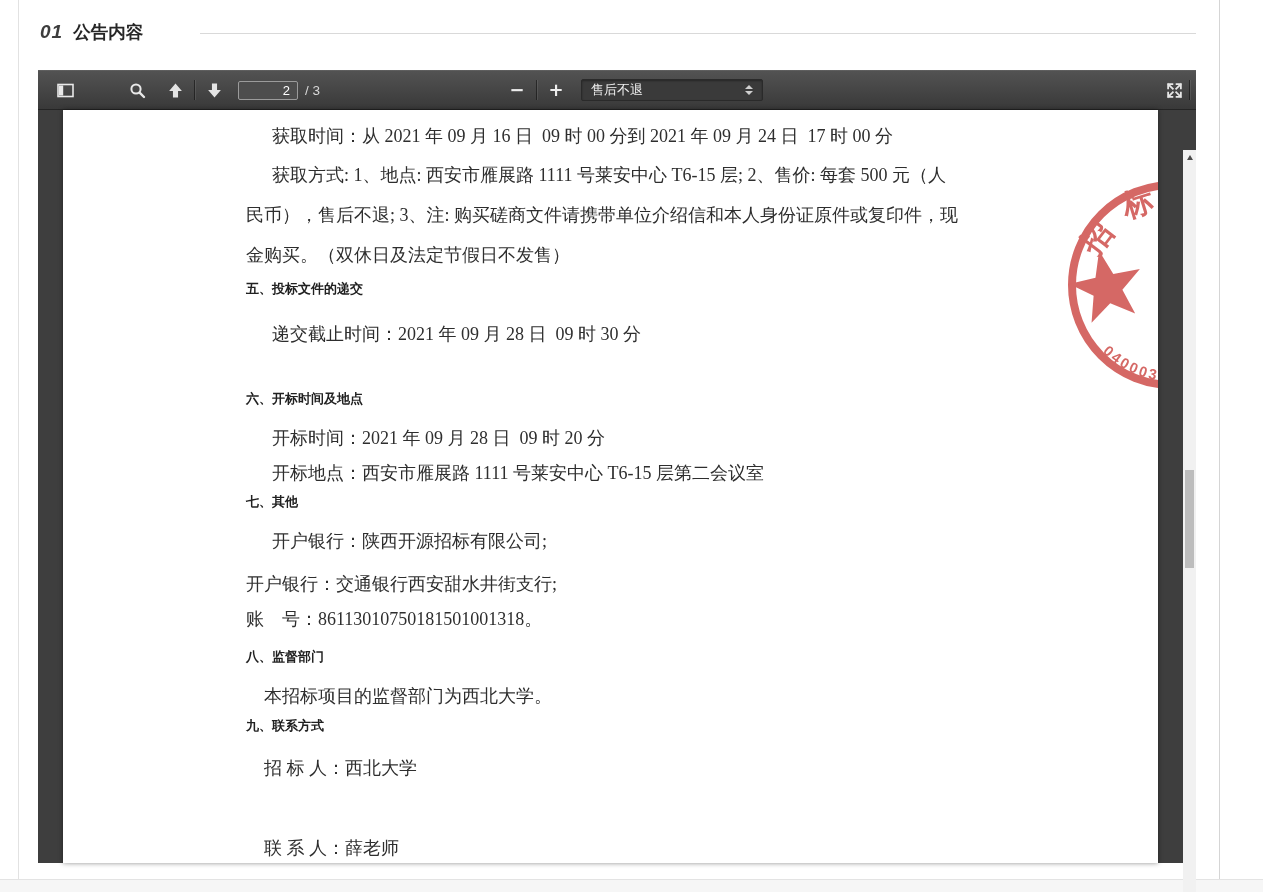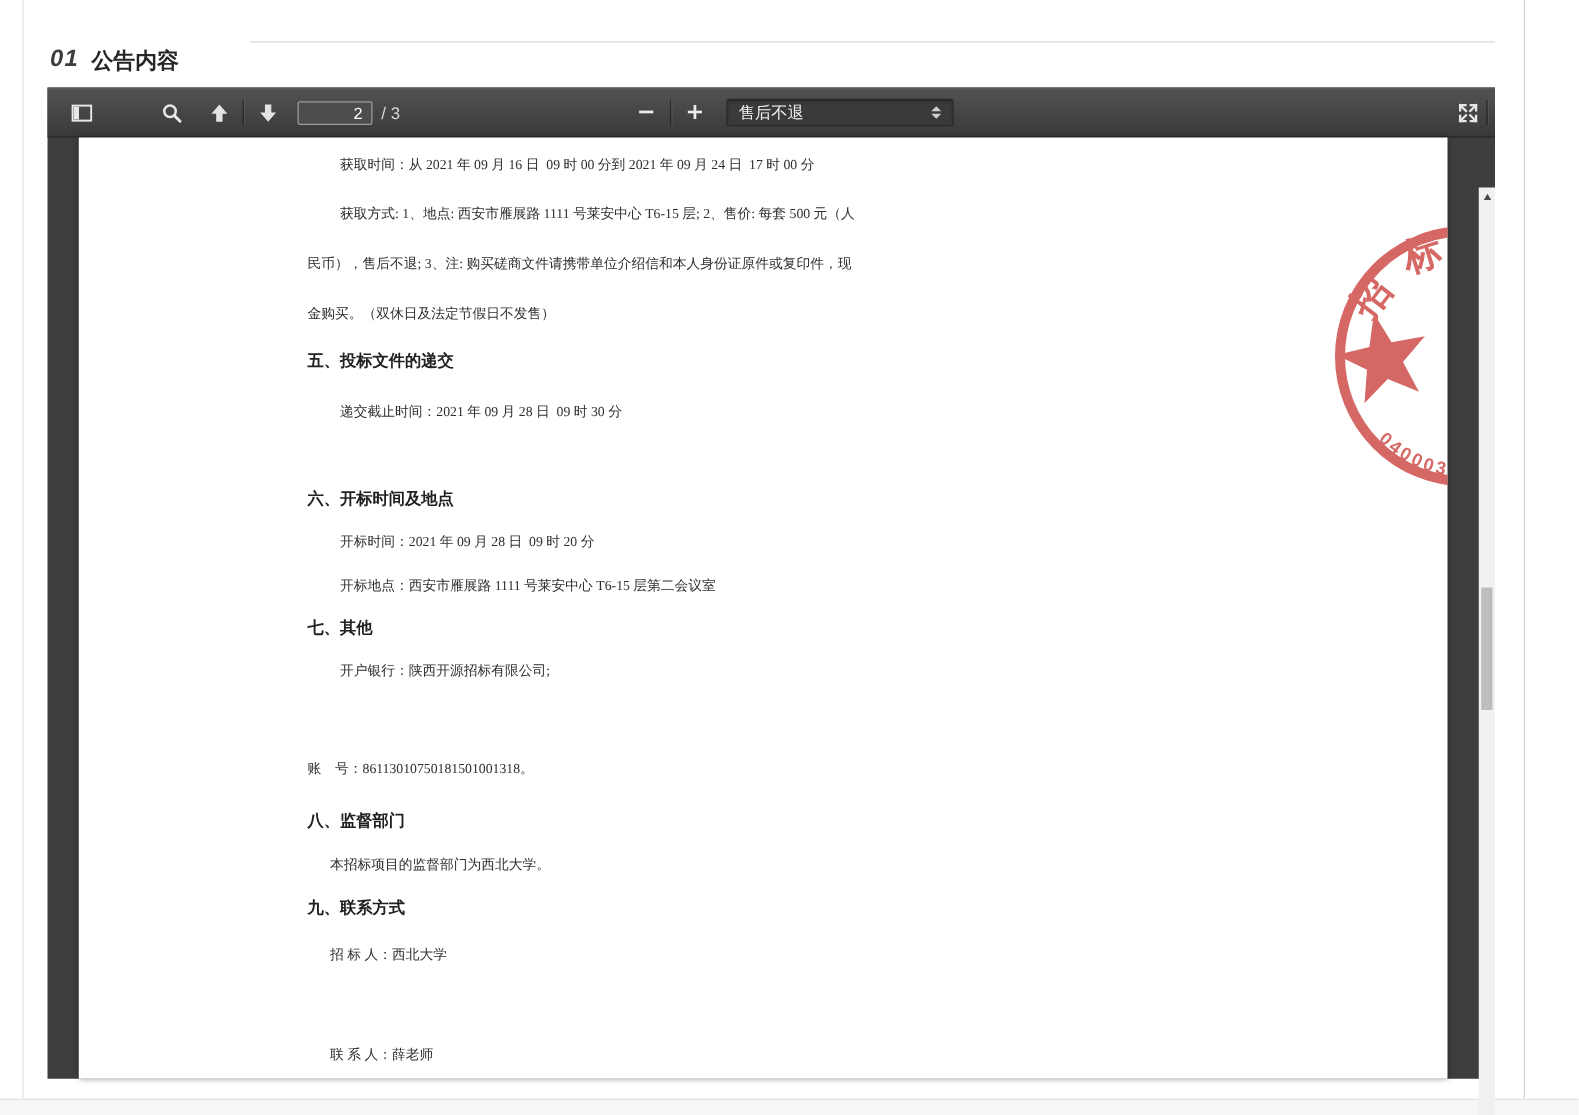--- a/index.html
+++ b/index.html
@@ -6,21 +6,21 @@
   html,body { width:1263px; height:892px; background:#fff; overflow:hidden;
               font-family:"Liberation Sans","DejaVu Sans",sans-serif; }
   .stage { position:relative; width:1263px; height:892px; background:#fff; }
 
   
   .edge-line-left  { position:absolute; left:18px;  top:0; width:1px; height:879px; background:#e2e2e2; }
   .edge-line-right { position:absolute; left:1219px;top:0; width:1px; height:879px; background:#d5d5d5; }
   .bottom-strip { position:absolute; left:0; top:879px; width:1263px; height:13px;
                   background:#f6f6f6; border-top:1px solid #e3e3e3; }
 
-  .section-header { position:absolute; left:40px; top:32px; height:32px; display:flex; align-items:center;text-align:right; }
+  .section-header { position:absolute; left:40px; top:16px; height:32px; display:flex; align-items:center;text-align:right; }
   .section-index { font-style:italic; font-weight:bold; font-size:19px; color:#3d3d3d; margin-right:10px; letter-spacing:1px; }
   .section-title { font-size:17.5px; font-weight:600; color:#262626; }
   .section-rule { position:absolute; left:200px; top:33px; width:996px; height:1px; background:#d9d9d9; }
 
   
   .viewer { position:absolute; left:38px; top:70px; width:1158px; height:793px; background:#3e3e3e; }
 
   .toolbar { position:relative; width:100%; height:40px;
              background:linear-gradient(#535353,#393939);
              border-bottom:1px solid #242424; box-shadow:inset 0 1px 0 rgba(255,255,255,.07); }
@@ -42,21 +42,21 @@
                   box-shadow:inset 0 1px 2px rgba(0,0,0,.35); }
   .select-arrows { margin-left:auto; display:flex; flex-direction:column; gap:2px; }
   .select-arrows .tri { width:0; height:0; border-left:4px solid transparent; border-right:4px solid transparent; }
   .tri.up   { border-bottom:4px solid #cfcfcf; }
   .tri.down { border-top:4px solid #cfcfcf; }
 
   
   .doc-area { position:absolute; left:0; top:40px; width:1158px; height:753px; }
   .doc-page { position:absolute; left:25px; top:0; width:1095px; height:753px; background:#fff;
               overflow:hidden; box-shadow:0 0 5px rgba(0,0,0,.45); }
-  .doc-line { position:absolute; white-space:pre; color:#2e2e2e; font-size:11px;
+  .doc-line { position:absolute; white-space:pre; color:#2e2e2e; font-size:18px;
               font-family:"Liberation Serif","DejaVu Serif",serif; }
   .doc-line.heading { font-weight:bold; font-size:13px; color:#212121; }
 
   .stamp { position:absolute; left:984px; top:50px; width:250px; height:250px; opacity:.82; }
 
   
   .scrollbar { position:absolute; right:0; top:40px; width:13px; height:753px; background:#f1f1f1; }
   .sb-btn { position:absolute; left:0; width:13px; height:14px; display:flex; align-items:center;
             justify-content:center; cursor:pointer; }
   .sb-up { top:0; } .sb-down { bottom:0; }
@@ -160,20 +160,21 @@
         <div class="doc-line" style="left:209px;top:53px">获取方式: 1、地点: 西安市雁展路 1111 号莱安中心 T6-15 层; 2、售价: 每套 500 元（人</div>
         <div class="doc-line" style="left:183px;top:93px">民币），售后不退; 3、注: 购买磋商文件请携带单位介绍信和本人身份证原件或复印件，现</div>
         <div class="doc-line" style="left:183px;top:133px">金购买。（双休日及法定节假日不发售）</div>
         <div class="doc-line heading" style="left:183px;top:170px">五、投标文件的递交</div>
         <div class="doc-line" style="left:209px;top:212px">递交截止时间：2021 年 09 月 28 日  09 时 30 分</div>
         <div class="doc-line heading" style="left:183px;top:280px">六、开标时间及地点</div>
         <div class="doc-line" style="left:209px;top:316px">开标时间：2021 年 09 月 28 日  09 时 20 分</div>
         <div class="doc-line" style="left:209px;top:351px">开标地点：西安市雁展路 1111 号莱安中心 T6-15 层第二会议室</div>
         <div class="doc-line heading" style="left:183px;top:383px">七、其他</div>
         <div class="doc-line" style="left:209px;top:419px">开户银行：陕西开源招标有限公司;</div>
+        <div class="doc-line" style="left:183px;top:462px">开户银行：交通银行西安甜水井街支行;</div>
         <div class="doc-line" style="left:183px;top:497px">账　号：86113010750181501001318。</div>
         <div class="doc-line heading" style="left:183px;top:538px">八、监督部门</div>
         <div class="doc-line" style="left:201px;top:574px">本招标项目的监督部门为西北大学。</div>
         <div class="doc-line heading" style="left:183px;top:607px">九、联系方式</div>
         <div class="doc-line" style="left:201px;top:646px">招 标 人：西北大学</div>
         <div class="doc-line" style="left:201px;top:726px">联 系 人：薛老师</div>
 
         <svg class="stamp" viewBox="0 0 250 250">
           <defs>
             <path id="stampTopArc" d="M49.7 104.8 A78 78 0 0 1 131.8 47.3" fill="none"></path>

